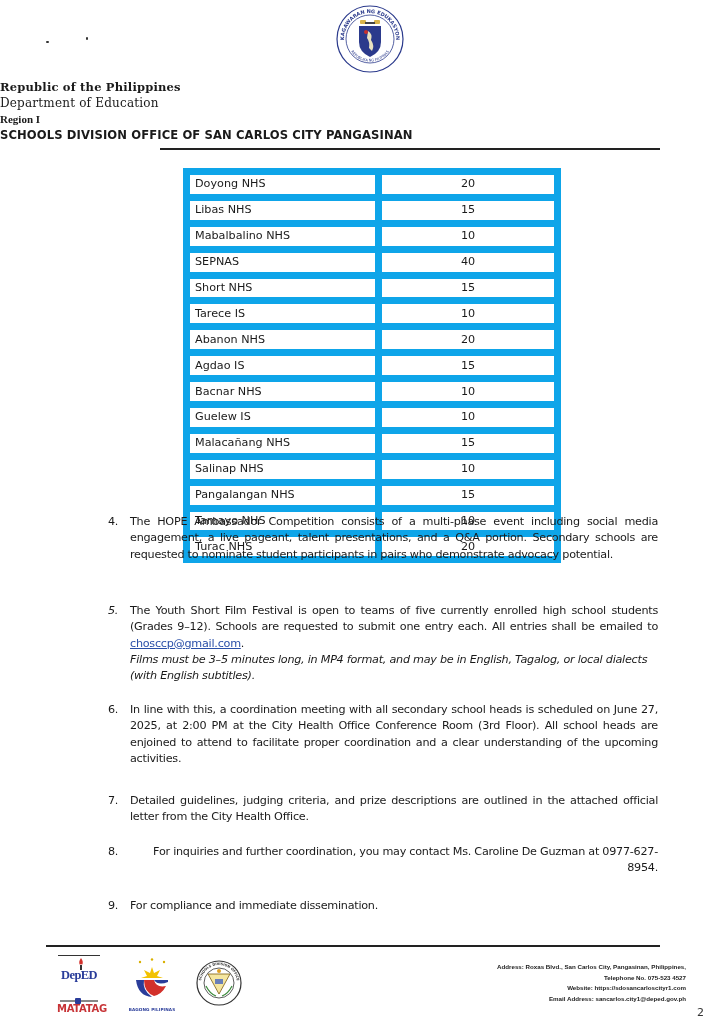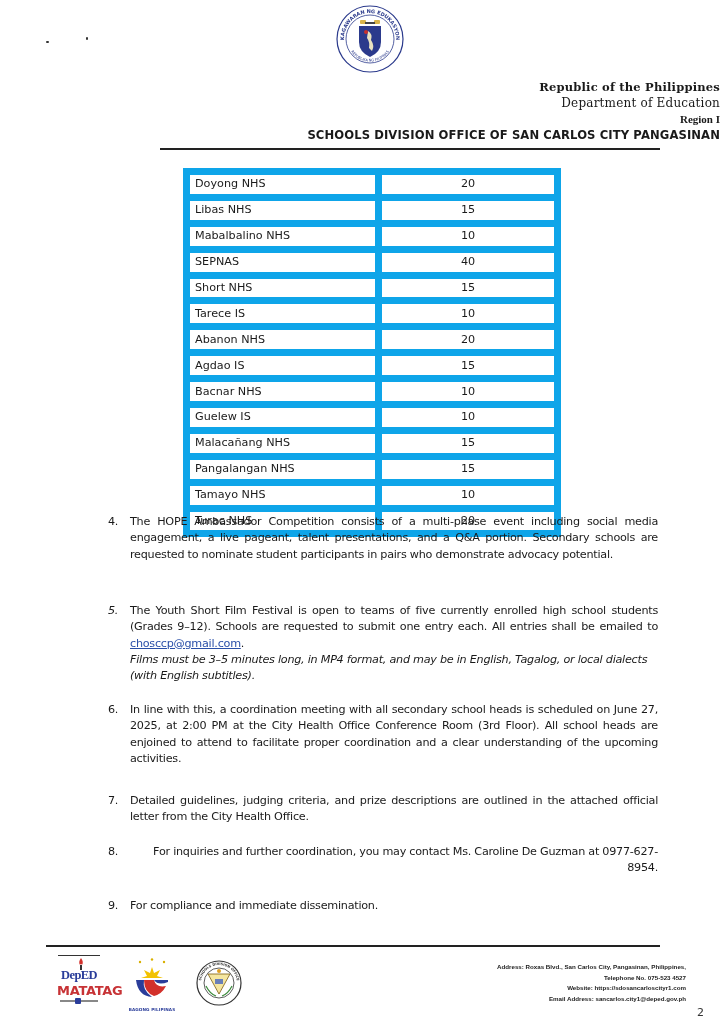--- a/index.html
+++ b/index.html
@@ -1,21 +1,21 @@
 <!DOCTYPE html>
 <html><head>
 <meta charset="utf-8">
 <style>
   html, body { margin:0; padding:0; background:#ffffff; }
   body { width:720px; height:1024px; position:relative; overflow:hidden; font-family:"DejaVu Sans", sans-serif; color:#1a1a1a; }
   .dot { position:absolute; width:3px; height:2px; background:#333; border-radius:1px; }
 
   
   .seal { position:absolute; left:335px; top:4px; width:70px; height:70px; }
-  .hdr { position:absolute; left:0; width:720px; text-align:right; color:#1a1a1a; }
+  .hdr { position:absolute; left:0; width:720px; text-align:left; color:#1a1a1a; }
   .hdr-republic { top:80px; font-family:"DejaVu Serif", serif; font-weight:bold; font-size:11.5px; letter-spacing:0.2px; }
   .hdr-dept { top:96px; font-family:"DejaVu Serif", serif; font-weight:normal; font-size:12px; letter-spacing:0.2px; }
   .hdr-region { top:113px; font-family:"Liberation Serif", serif; font-weight:bold; font-size:11px; }
   .hdr-sdo { top:128px; font-family:"DejaVu Sans", sans-serif; font-weight:bold; font-size:11.6px; letter-spacing:0.1px; }
   .hdr-rule { position:absolute; left:160px; top:148px; width:500px; height:2px; background:#222; }
 
   
   table.quota { position:absolute; left:183px; top:168px; width:378px; border-collapse:collapse; font-family:"DejaVu Sans", sans-serif; font-size:11.2px; }
   table.quota td { border:7px solid #0ea5e9; height:18.9px; padding:0 0 0 5px; line-height:18px; }
   table.quota td.school { width:180px; }
@@ -106,20 +106,24 @@
       </tr>
       <tr>
         <td class="school">Guelew IS</td>
         <td class="count">10</td>
       </tr>
       <tr>
         <td class="school">Malacañang NHS</td>
         <td class="count">15</td>
       </tr>
       <tr>
+        <td class="school">Salinap NHS</td>
+        <td class="count">10</td>
+      </tr>
+      <tr>
         <td class="school">Pangalangan NHS</td>
         <td class="count">15</td>
       </tr>
       <tr>
         <td class="school">Tamayo NHS</td>
         <td class="count">10</td>
       </tr>
       <tr>
         <td class="school">Turac NHS</td>
         <td class="count">20</td>
@@ -162,21 +166,21 @@
 
 <div class="ftr-rule"></div>
 
 <div class="logo" style="left:58px;top:955px;width:42px;height:62px;">
   <div style="height:1px;background:#333;margin-bottom:4px;"></div>
   <svg width="12" height="12" viewBox="0 0 12 12" style="position:absolute;left:17px;top:3px;">
     <path d="M6 0 Q9 4 7 7 Q6 5 5 7 Q3 4 6 0 Z" fill="#d2302b"></path>
     <rect x="5" y="7" width="2" height="5" fill="#333"></rect>
   </svg>
   <div style="position:absolute;top:13px;left:0;width:42px;text-align:center;font-family:Liberation Serif, serif;font-weight:bold;font-size:12.5px;color:#2a3d9a;letter-spacing:-0.6px;">DepED</div>
-  <div style="position:absolute;top:28px;left:-1px;width:44px;text-align:center;font-family:'DejaVu Sans',sans-serif;font-weight:bold;font-size:13px;color:#c73336;letter-spacing:-0.3px;">MATATAG</div>
+  <div style="position:absolute;top:48px;left:-1px;width:44px;text-align:center;font-family:'DejaVu Sans',sans-serif;font-weight:bold;font-size:10px;color:#c73336;letter-spacing:-0.3px;">MATATAG</div>
   <div style="position:absolute;top:45px;left:2px;width:38px;height:2px;background:#888;"></div>
   <div style="position:absolute;top:43px;left:17px;width:6px;height:6px;background:#2a3d9a;border-radius:1px;"></div>
 </div>
 
 <div class="logo" style="left:128px;top:958px;width:48px;height:60px;">
   <svg width="40" height="40" viewBox="0 0 40 40" style="position:absolute;left:4px;top:0;">
     <circle cx="8" cy="4" r="1.2" fill="#d9b000"></circle>
     <circle cx="20" cy="1.5" r="1.2" fill="#d9b000"></circle>
     <circle cx="32" cy="4" r="1.2" fill="#d9b000"></circle>
     <path d="M20 9 L22 15 L28 12 L25 18 L31 20 L9 20 L15 18 L12 12 L18 15 Z" fill="#f2c200"></path>

